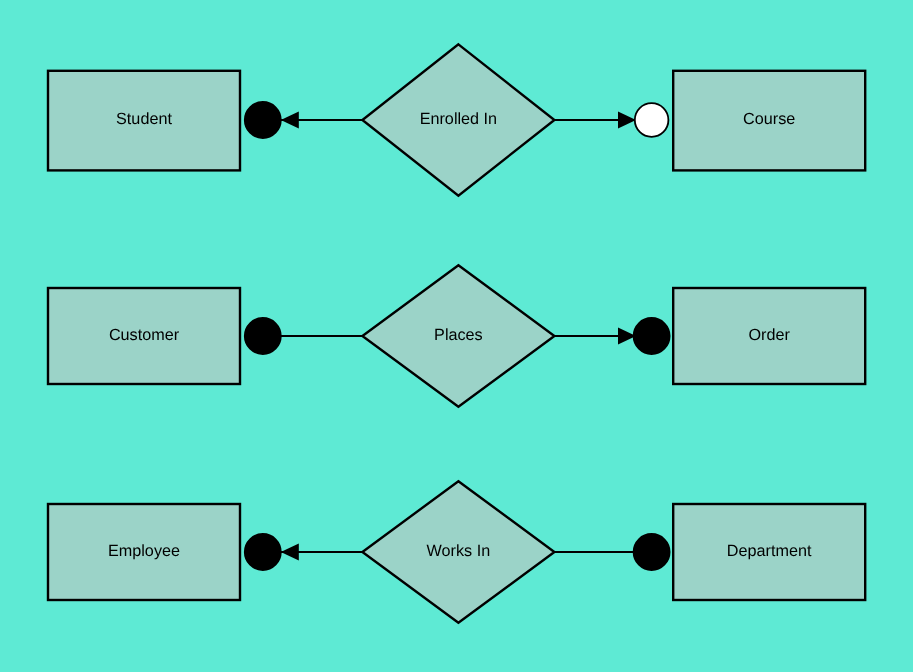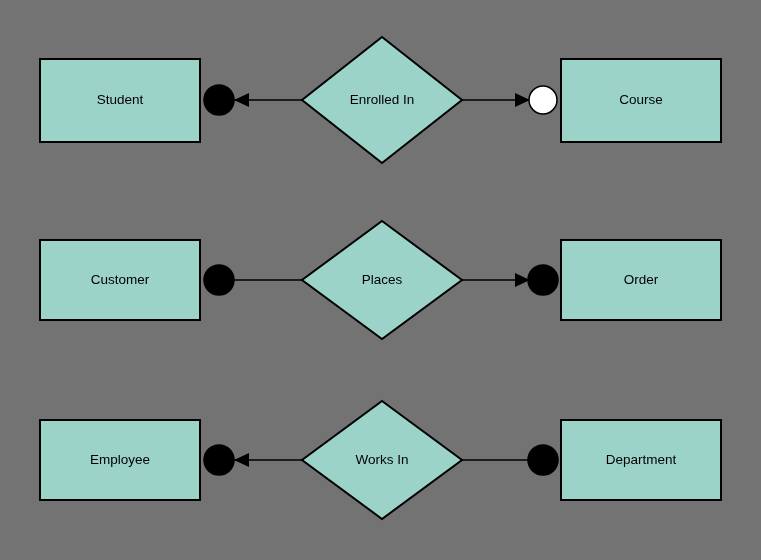--- a/index.html
+++ b/index.html
@@ -10,21 +10,21 @@
   body {
     width: 761px;
     height: 560px;
     font-family: "Liberation Sans", sans-serif;
     overflow: hidden;
   }
   #er-canvas {
     position: relative;
     width: 761px;
     height: 560px;
-    background: #737373;
+    background: #5eead4;
   }
   svg.er-svg {
     position: absolute;
     top: 0;
     left: 0;
     width: 761px;
     height: 560px;
     display: block;
   }
   .entity-rect {

